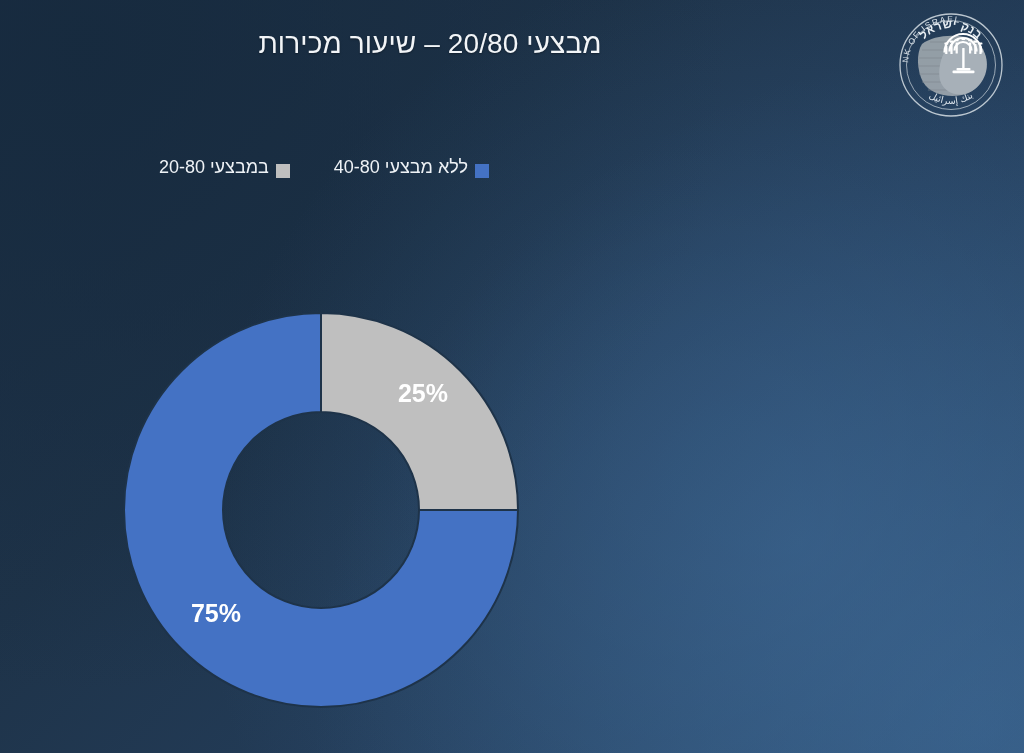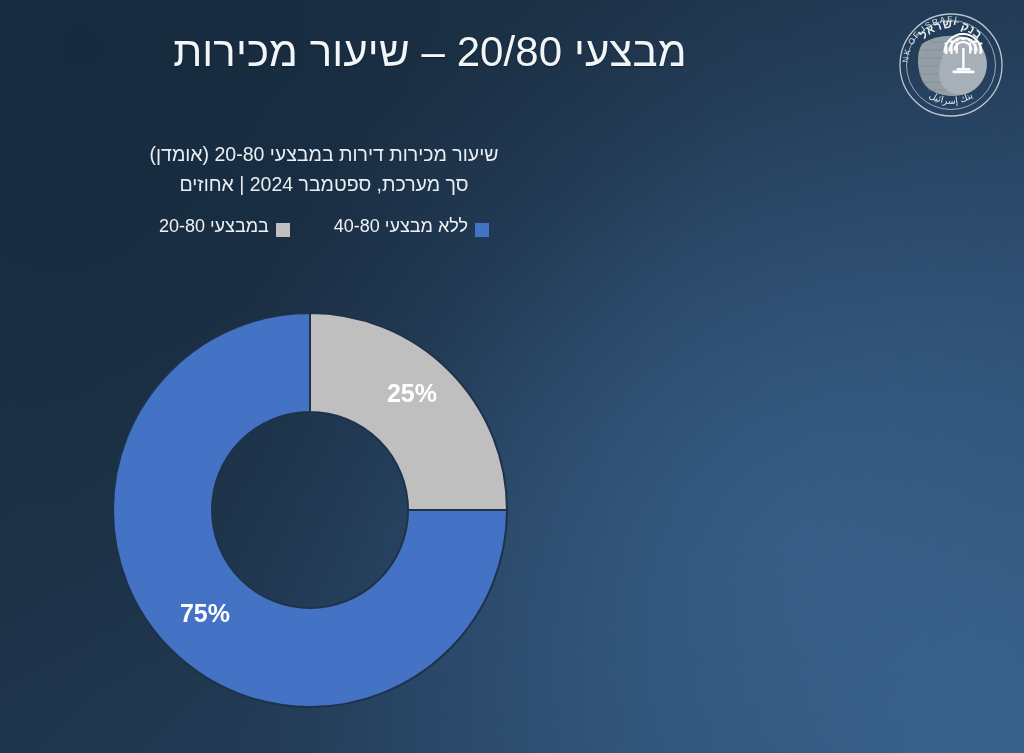--- a/index.html
+++ b/index.html
@@ -30,21 +30,21 @@
     height: 753px;
   }
 
   
   .slide-title {
     position: absolute;
     top: 26px;
     left: 0;
     width: 860px;
     text-align: center;
-    font-size: 42px;
+    font-size: 28px;
     font-weight: 400;
     line-height: 1.25;
     color: #f2f5f8;
     letter-spacing: 0.1px;
     direction: rtl;
     text-shadow: 0 1px 2px rgba(0,0,0,0.35);
   }
 
   
   .logo-wrap {
@@ -97,21 +97,21 @@
   .legend-swatch {
     width: 14px;
     height: 14px;
     flex: 0 0 14px;
     display: inline-block;
   }
 
   
   .donut-area {
     position: absolute;
-    left: 0;
+    left: 11px;
     top: 295px;
     width: 620px;
     height: 440px;
   }
   .donut-area svg {
     display: block;
     width: 620px;
     height: 440px;
     overflow: visible;
   }
@@ -186,24 +186,20 @@
         <rect x="76.2" y="33.2" width="3.8" height="2.1" rx="0.6"></rect>
         <rect x="81.4" y="34.6" width="3.8" height="2.1" rx="0.6"></rect>
         <rect x="86.6" y="36.5" width="3.8" height="2.1" rx="0.6"></rect>
         <rect x="64.5" y="62" width="14" height="2.4" rx="0.8"></rect>
         <rect x="60.5" y="64.4" width="22" height="2.8" rx="1"></rect>
       </g>
     </svg>
   </div>
 
   <div class="chart-block">
-    <div class="chart-subtitle">
-      <span class="line1">שיעור מכירות דירות במבצעי 20-80 (אומדן)</span>
-      <span class="line2">סך מערכת, ספטמבר 2024 | אחוזים</span>
-    </div>
 
     <div class="legend">
       <div class="legend-item">
         <span class="legend-swatch" style="background:#4472c4"></span>
         <span>ללא מבצעי 40-80</span>
       </div>
       <div class="legend-item">
         <span class="legend-swatch" style="background:#bfbfbf"></span>
         <span>במבצעי 20-80</span>
       </div>

